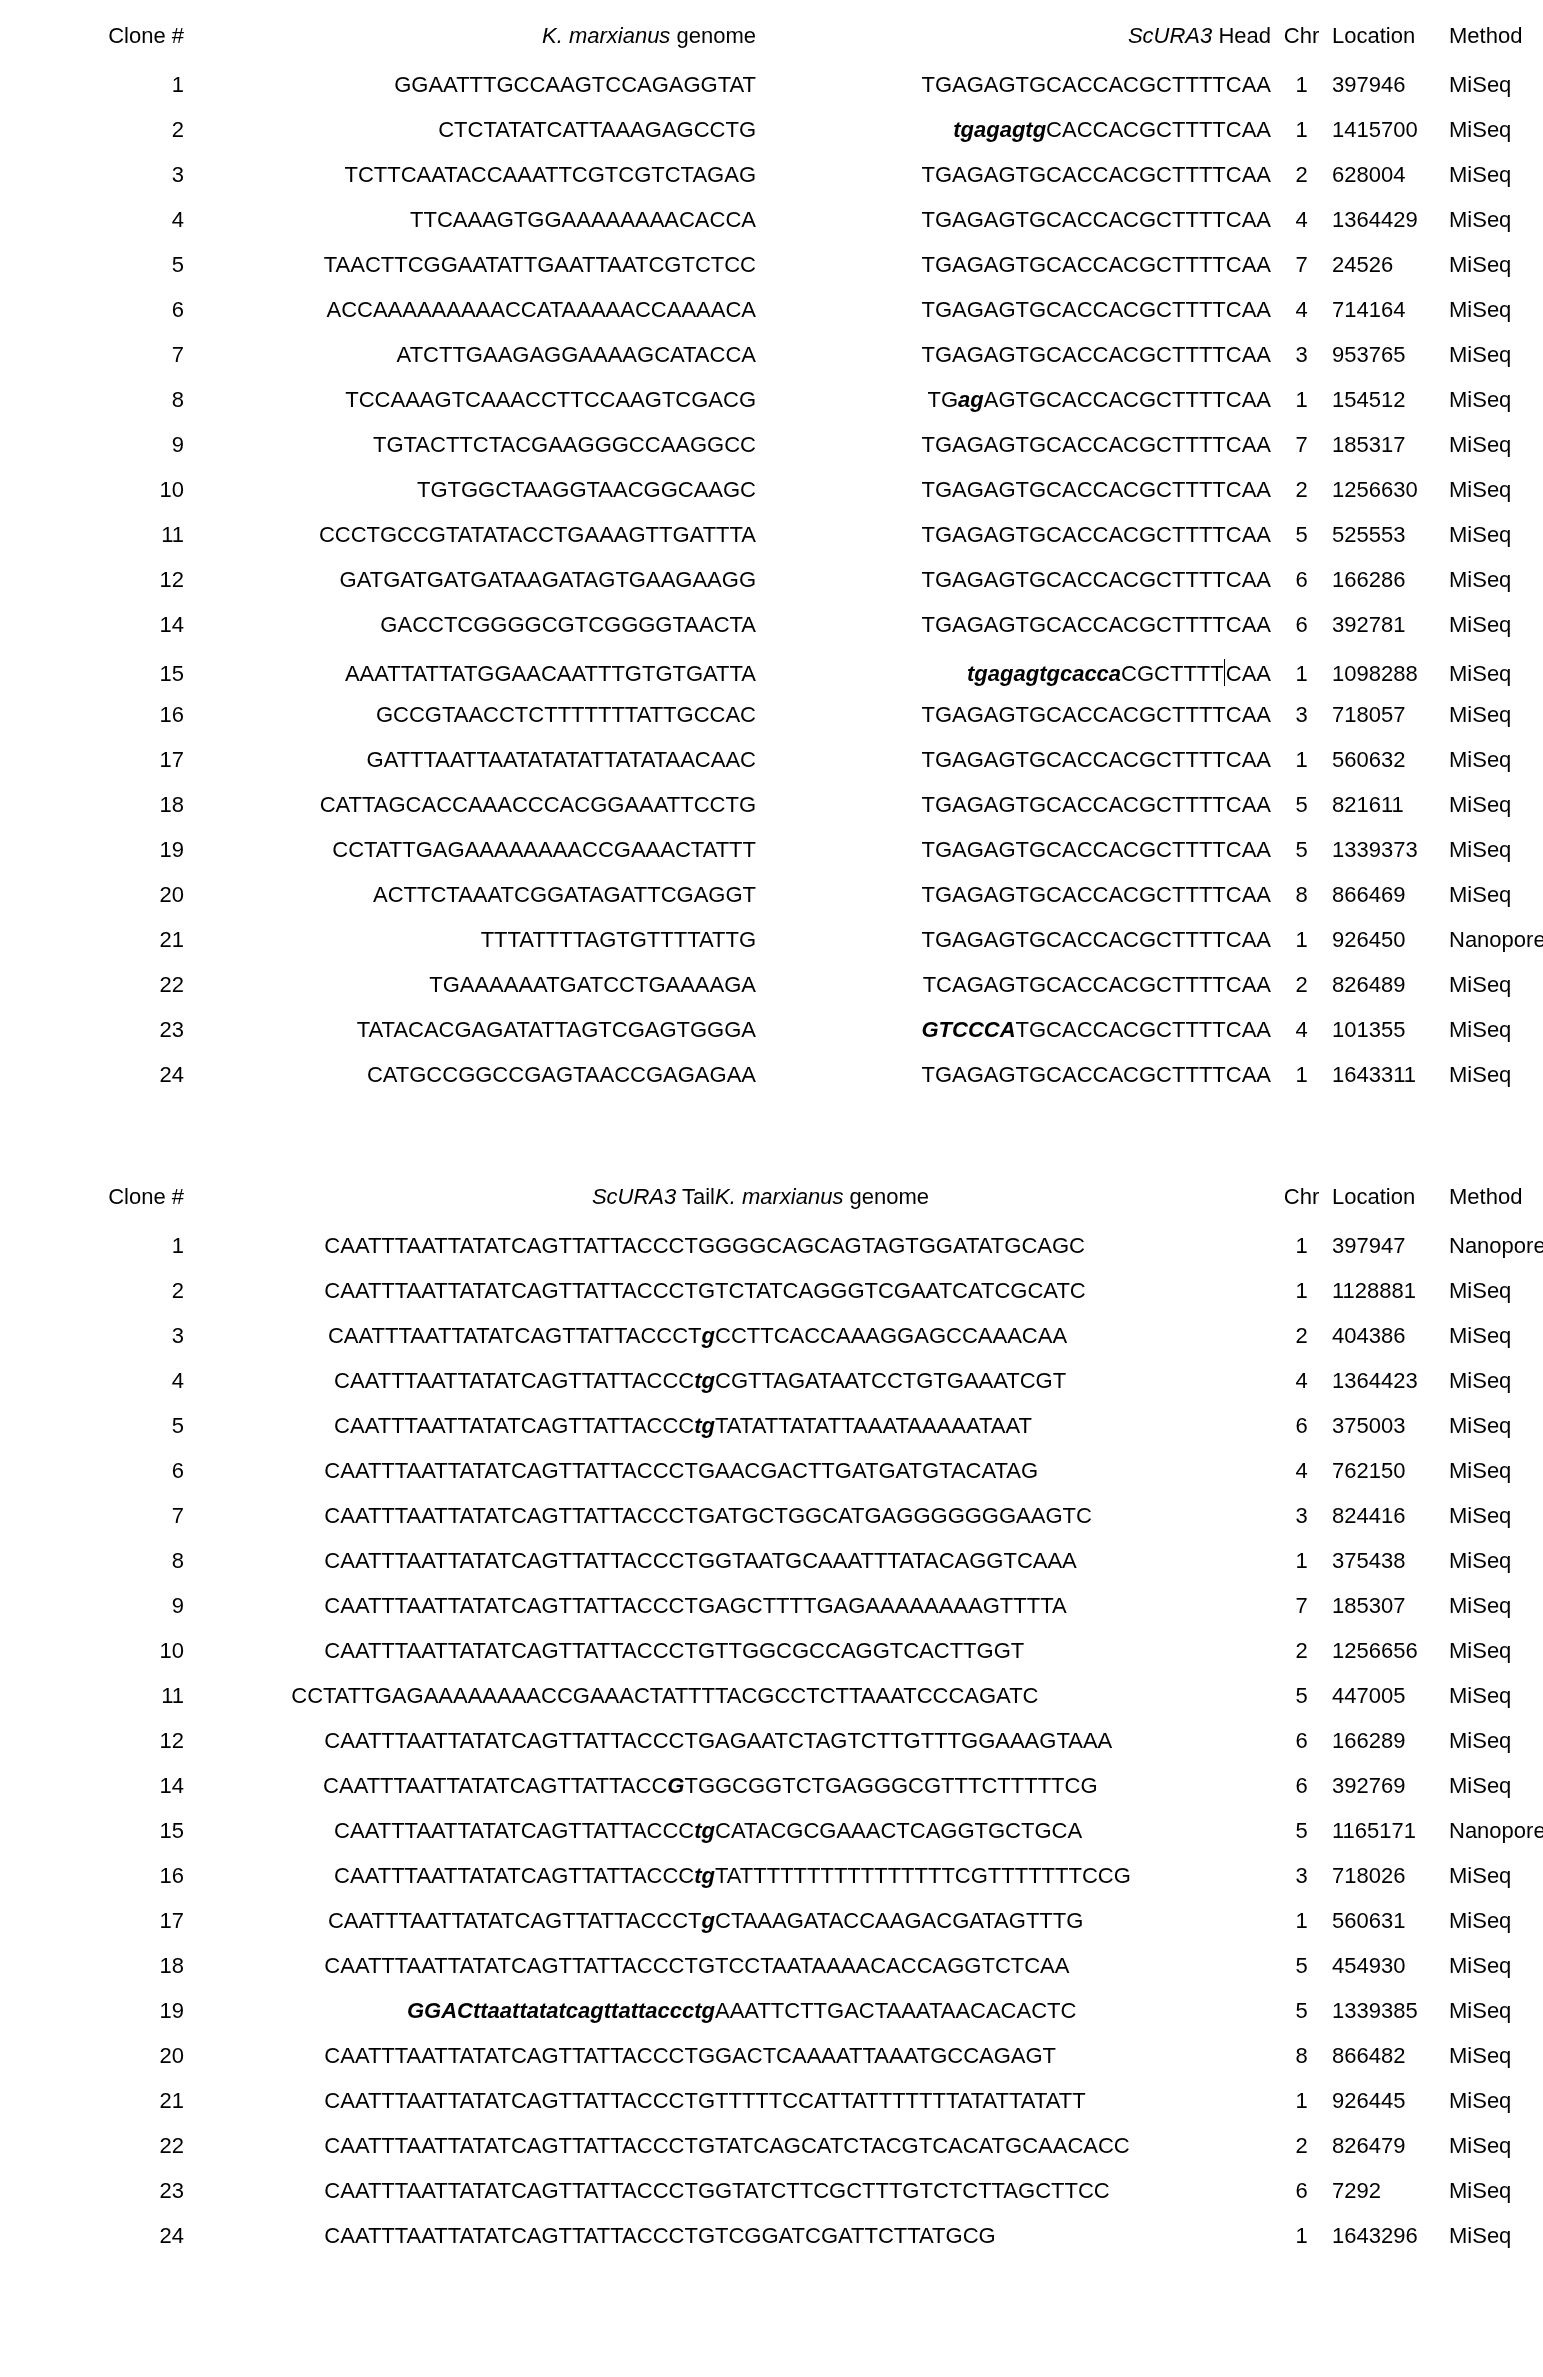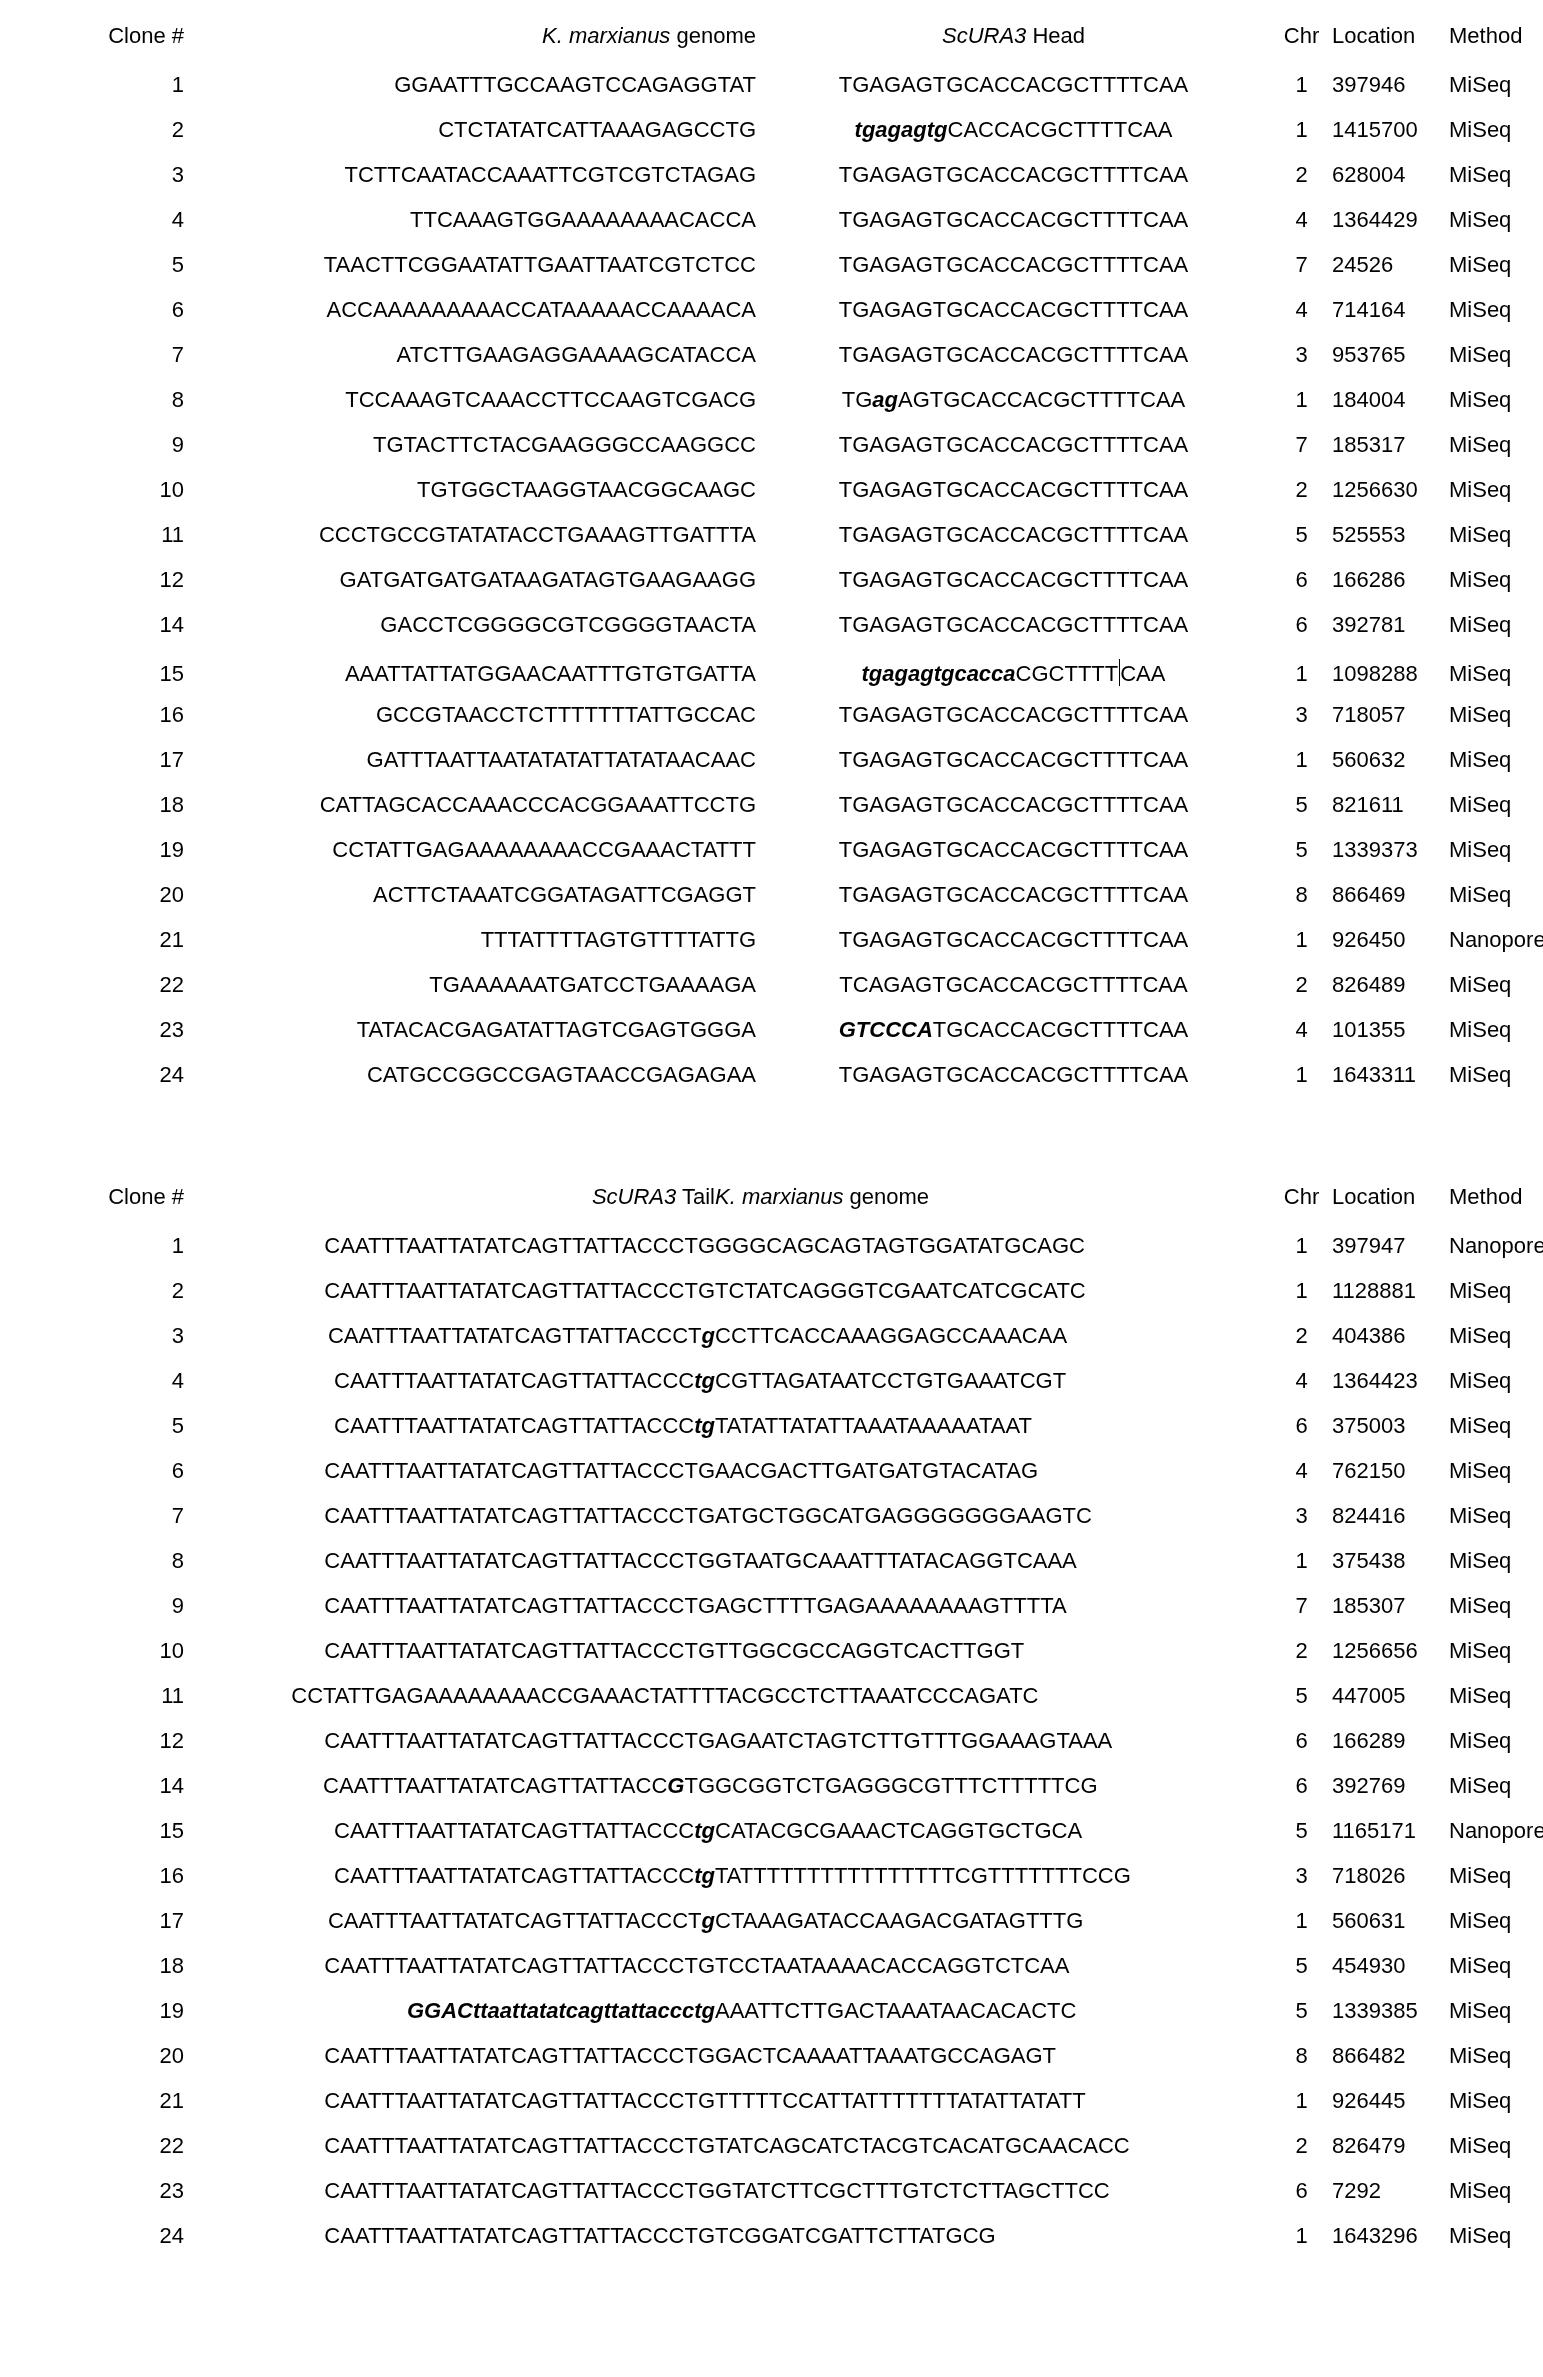--- a/index.html
+++ b/index.html
@@ -45,21 +45,21 @@
   
   .brow td{
     height:45px;
     padding-top:2px;
     padding-bottom:2px;
   }
 
   
   .colA-clone{width:153px;text-align:right;padding-right:0px;}
   .colA-gen  {width:572px;text-align:right;padding-right:12.2px;}
-  .colA-head {width:515px;text-align:center;}
+  .colA-head {width:515px;text-align:right;}
   .colA-chr  {width:61px;text-align:center;}
   .colA-loc  {width:117px;text-align:left;padding-left:11.2px;}
   .colA-met  {width:122px;text-align:left;padding-left:10.2px;}
 
   
   .colB-clone{width:153px;text-align:right;padding-right:0px;}
   .colB-tail {width:531px;text-align:right;padding-right:12.2px;}
   .colB-gen  {width:556px;text-align:left;}
   .colB-chr  {width:61px;text-align:center;}
   .colB-loc  {width:117px;text-align:left;padding-left:11.2px;}
@@ -168,21 +168,21 @@
           <td class="colA-head"><span>TGAGAGTGCACCACGCTTTTCAA</span></td>
           <td class="colA-chr">3</td>
           <td class="colA-loc">953765</td>
           <td class="colA-met">MiSeq</td>
         </tr>
         <tr class="brow">
           <td class="colA-clone">8</td>
           <td class="colA-gen">TCCAAAGTCAAACCTTCCAAGTCGACG</td>
           <td class="colA-head"><span>TG</span><span class="mh">ag</span><span>AGTGCACCACGCTTTTCAA</span></td>
           <td class="colA-chr">1</td>
-          <td class="colA-loc">184004</td>
+          <td class="colA-loc">154512</td>
           <td class="colA-met">MiSeq</td>
         </tr>
         <tr class="brow">
           <td class="colA-clone">9</td>
           <td class="colA-gen">TGTACTTCTACGAAGGGCCAAGGCC</td>
           <td class="colA-head"><span>TGAGAGTGCACCACGCTTTTCAA</span></td>
           <td class="colA-chr">7</td>
           <td class="colA-loc">185317</td>
           <td class="colA-met">MiSeq</td>
         </tr>

